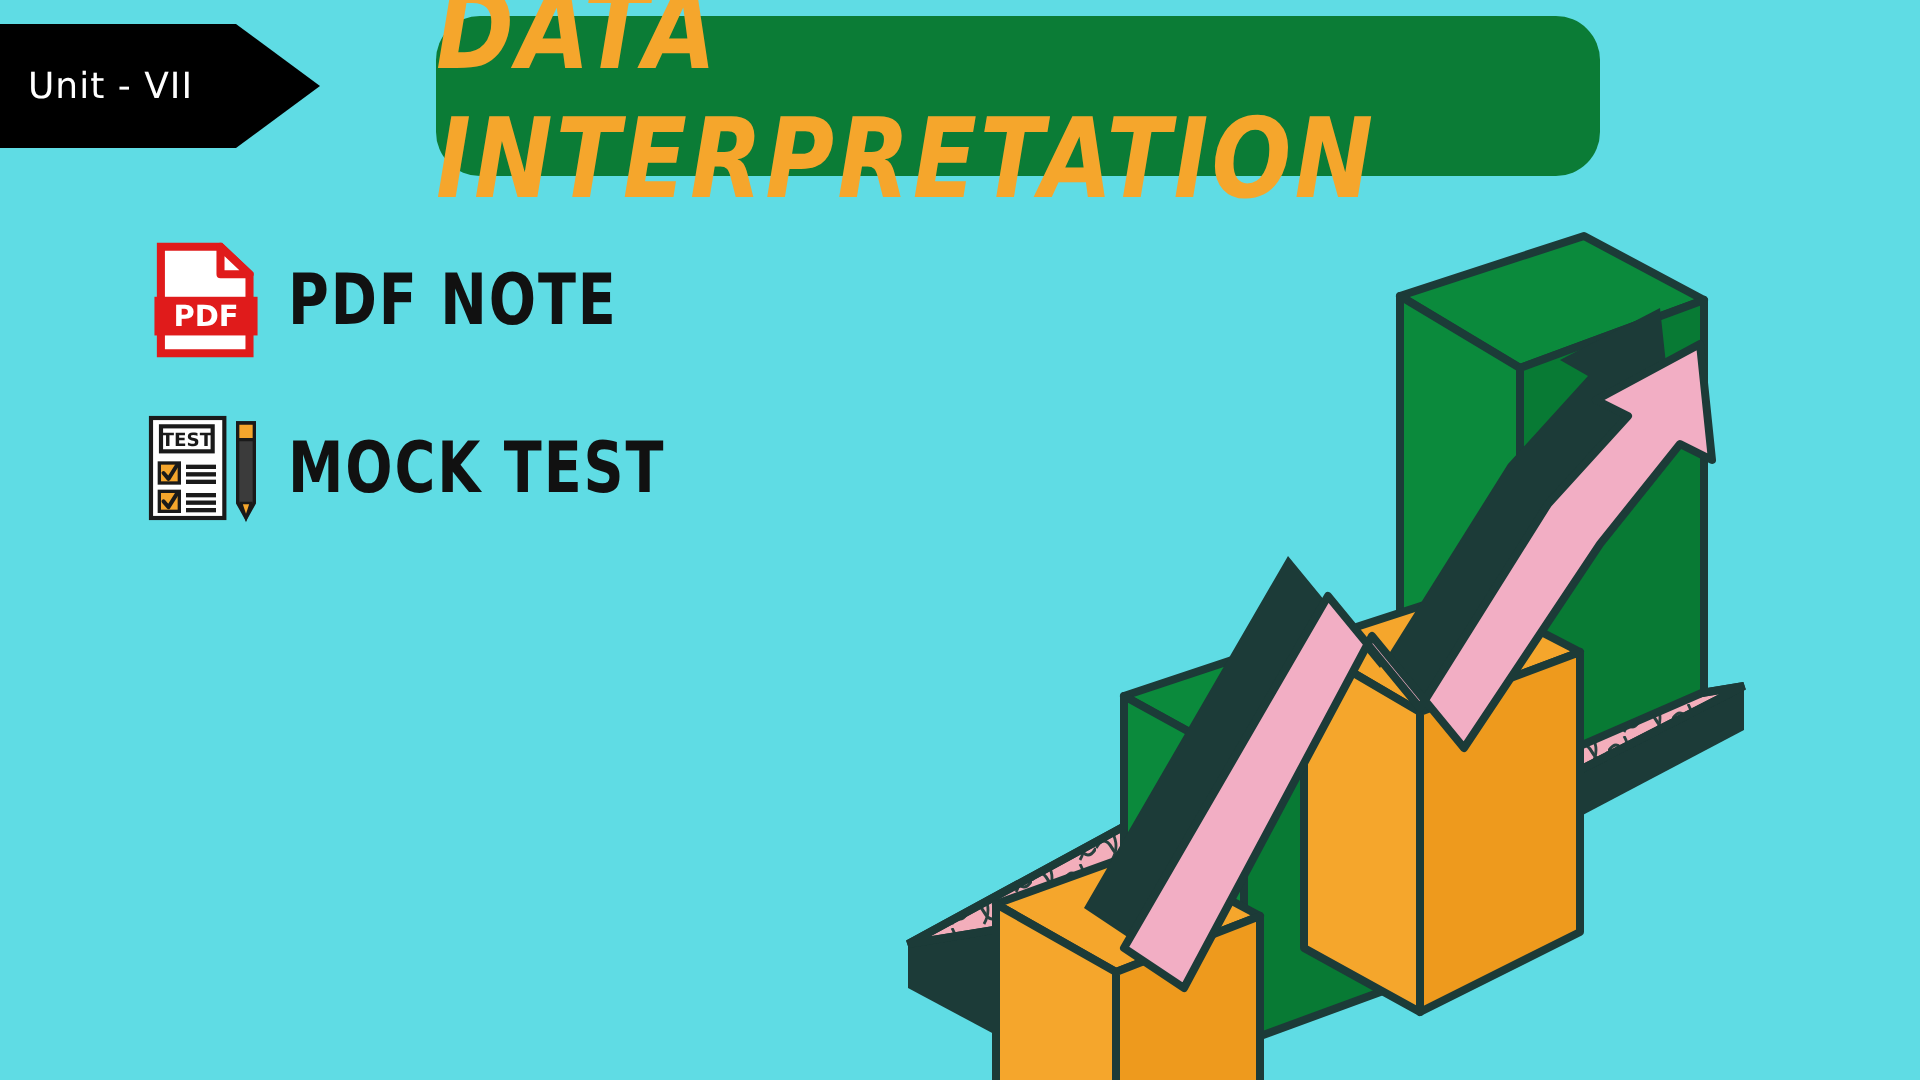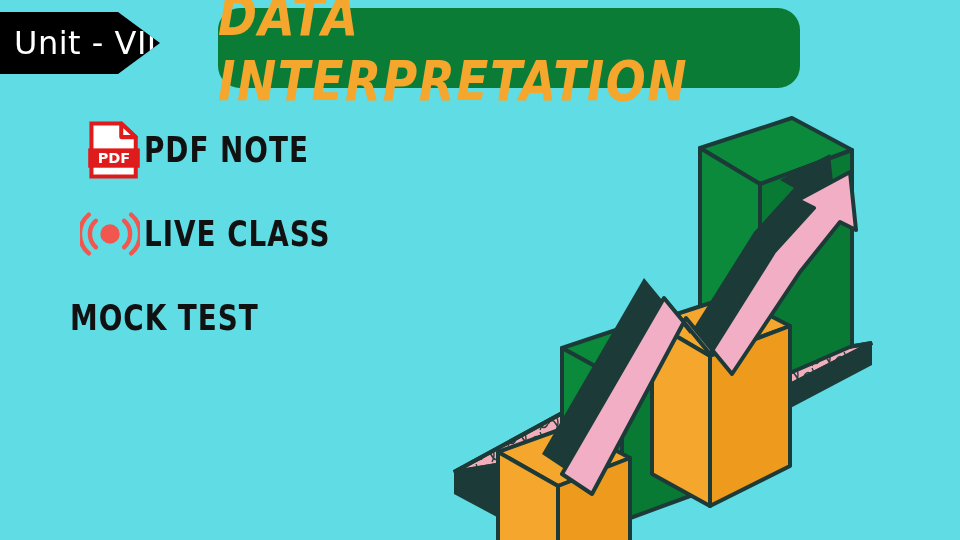--- a/index.html
+++ b/index.html
@@ -13,21 +13,21 @@
 
   
   .unit-tag{
     position:absolute;left:0;top:12px;height:62px;width:160px;
     background:#000000;
     display:flex;align-items:center;
     padding-left:14px;box-sizing:border-box;
     clip-path:polygon(0 0, 118px 0, 160px 50%, 118px 100%, 0 100%);
   }
   .unit-tag span{
-    color:#ffffff;font-size:32px;letter-spacing:.5px;
+    color:#ffffff;font-size:18px;letter-spacing:.5px;
     font-family:"DejaVu Sans", sans-serif;font-weight:400;
   }
 
   
   .title-banner{
     position:absolute;left:218px;top:8px;width:582px;height:80px;
     background:#0b7c36;border-radius:22px;
     display:flex;align-items:center;justify-content:center;
   }
   .title-banner span{
@@ -39,21 +39,21 @@
     transform:scaleY(1.18);
   }
 
   
   .feature-list{position:absolute;left:66px;top:108px;width:400px;}
   .feature-row{
     display:flex;align-items:center;height:84px;
   }
   .feature-icon{
     width:74px;min-width:74px;height:74px;
-    display:flex;align-items:center;justify-content:flex-end;
+    display:flex;align-items:center;justify-content:center;
   }
   .feature-label{
     color:#111111;
     font-family:"DejaVu Sans", sans-serif;
     font-weight:bold;font-size:29px;letter-spacing:1px;
     text-transform:uppercase;
     transform:scaleY(1.22) scaleX(.96);
     transform-origin:left center;
     white-space:nowrap;
     margin-left:4px;
@@ -83,35 +83,43 @@
         <svg viewBox="0 0 64 72" width="52" height="58">
           <path d="M4 3 H41 L59 20 V69 H4 Z" fill="#ffffff" stroke="#e01b1b" stroke-width="5"></path>
           <path d="M41 3 L59 20 H41 Z" fill="#ffffff" stroke="#e01b1b" stroke-width="5" stroke-linejoin="round"></path>
           <rect x="0" y="34" width="64" height="24" fill="#e01b1b"></rect>
           <text x="32" y="52" text-anchor="middle" fill="#ffffff" font-family="DejaVu Sans, sans-serif" font-size="18" font-weight="bold">PDF</text>
         </svg>
       </div>
       <div class="feature-label">PDF NOTE</div>
     </div>
 
-    <div class="feature-row">
-      <div class="feature-icon">
-        <svg viewBox="0 0 68 56" width="60" height="50">
-          <circle cx="34" cy="28" r="11" fill="#f2574f"></circle>
-          <path d="M50 13 A20 20 0 0 1 50 43" fill="none" stroke="#f2574f" stroke-width="5" stroke-linecap="round"></path>
-          <path d="M58 6 A29 29 0 0 1 58 50" fill="none" stroke="#f2574f" stroke-width="5" stroke-linecap="round"></path>
-          <path d="M18 13 A20 20 0 0 0 18 43" fill="none" stroke="#f2574f" stroke-width="5" stroke-linecap="round"></path>
-          <path d="M10 6 A29 29 0 0 0 10 50" fill="none" stroke="#f2574f" stroke-width="5" stroke-linecap="round"></path>
-        </svg>
-      </div>
-      <div class="feature-label">LIVE CLASS</div>
-    </div>
 
 
     <div class="feature-row">
+      <div class="feature-icon">
+        <svg viewBox="0 0 72 66" width="60" height="56">
+          <rect x="3" y="3" width="44" height="60" fill="#ffffff" stroke="#1a1a1a" stroke-width="2.5"></rect>
+          <rect x="9" y="8" width="31" height="15" fill="none" stroke="#1a1a1a" stroke-width="2.5"></rect>
+          <text x="24.5" y="20" text-anchor="middle" fill="#1a1a1a" font-family="DejaVu Sans, sans-serif" font-size="11" font-weight="bold">TEST</text>
+          <rect x="8" y="30" width="12" height="12" fill="#f5a62c" stroke="#1a1a1a" stroke-width="2"></rect>
+          <path d="M10.5 36 L13.5 39.5 L18.5 31.5" fill="none" stroke="#1a1a1a" stroke-width="2.4" stroke-linecap="round" stroke-linejoin="round"></path>
+          <rect x="24" y="31" width="18" height="2.6" fill="#1a1a1a"></rect>
+          <rect x="24" y="35.5" width="18" height="2.6" fill="#1a1a1a"></rect>
+          <rect x="24" y="40" width="18" height="2.6" fill="#1a1a1a"></rect>
+          <rect x="8" y="47" width="12" height="12" fill="#f5a62c" stroke="#1a1a1a" stroke-width="2"></rect>
+          <path d="M10.5 53 L13.5 56.5 L18.5 48.5" fill="none" stroke="#1a1a1a" stroke-width="2.4" stroke-linecap="round" stroke-linejoin="round"></path>
+          <rect x="24" y="48" width="18" height="2.6" fill="#1a1a1a"></rect>
+          <rect x="24" y="52.5" width="18" height="2.6" fill="#1a1a1a"></rect>
+          <rect x="24" y="57" width="18" height="2.6" fill="#1a1a1a"></rect>
+          <path d="M55 6 L65 6 L65 54 L60 63 L55 54 Z" fill="#3b3b3b" stroke="#1a1a1a" stroke-width="2"></path>
+          <path d="M55 6 L65 6 L65 16 L55 16 Z" fill="#f5a62c" stroke="#1a1a1a" stroke-width="2"></path>
+          <path d="M57 54 L63 54 L60 63 Z" fill="#f5a62c" stroke="#1a1a1a" stroke-width="1.6"></path>
+        </svg>
+      </div>
       <div class="feature-label">MOCK TEST</div>
     </div>
 
 
   </div>
 
   <div class="chart-wrap">
     <svg viewBox="0 0 508 444">
       <defs>
         <pattern id="squig" width="16" height="16" patternUnits="userSpaceOnUse">

